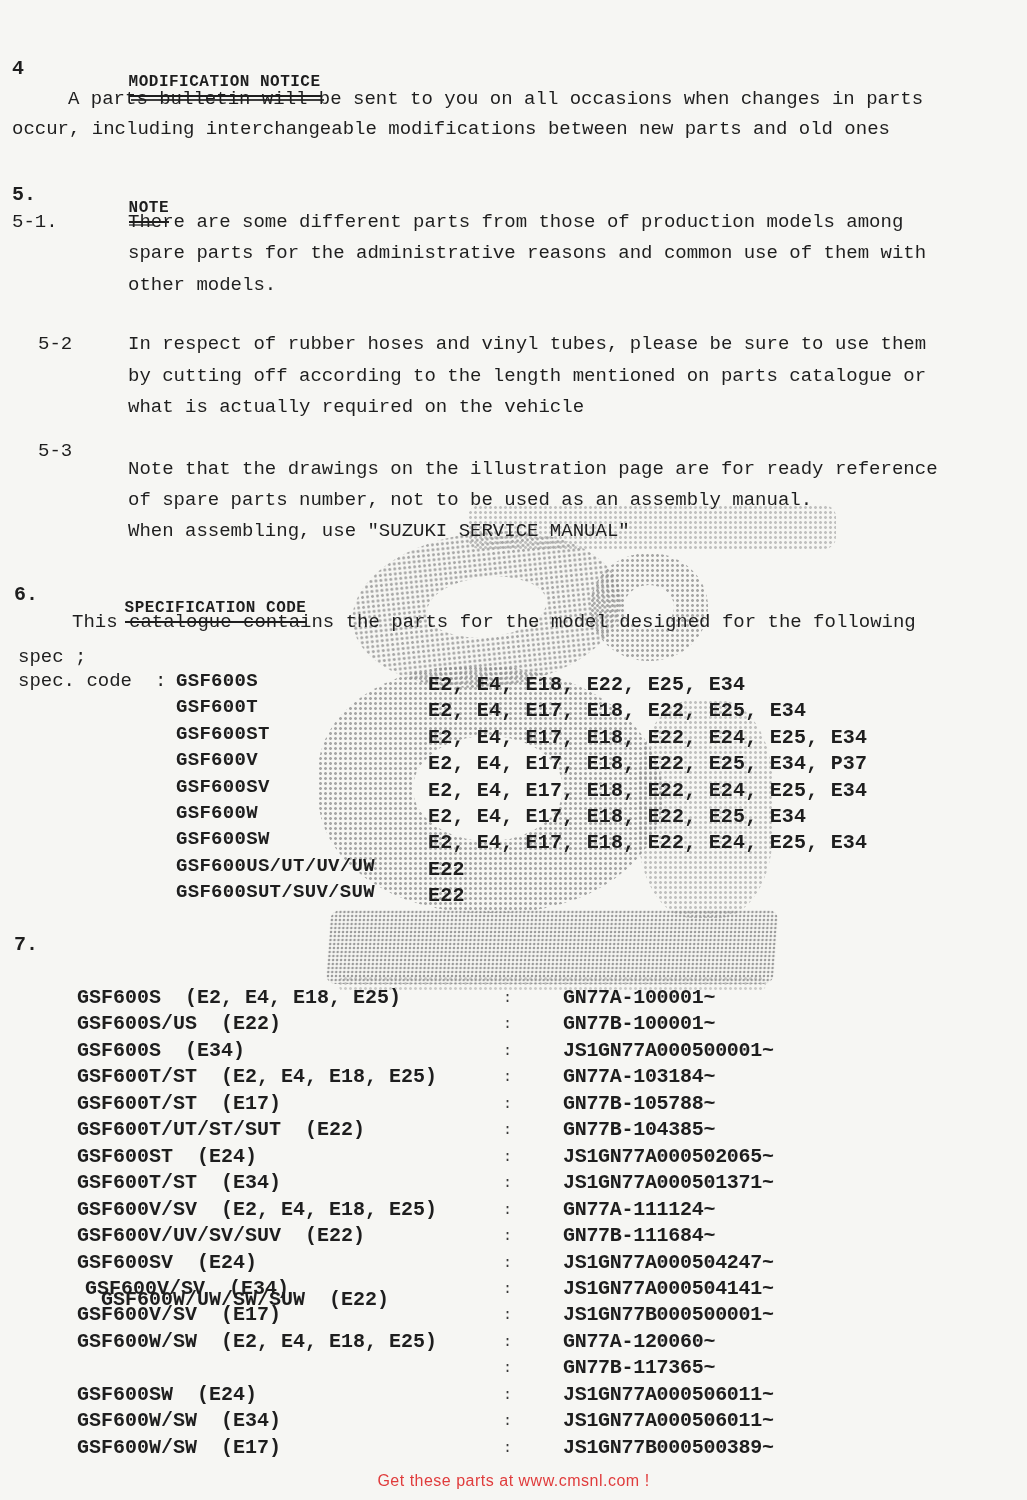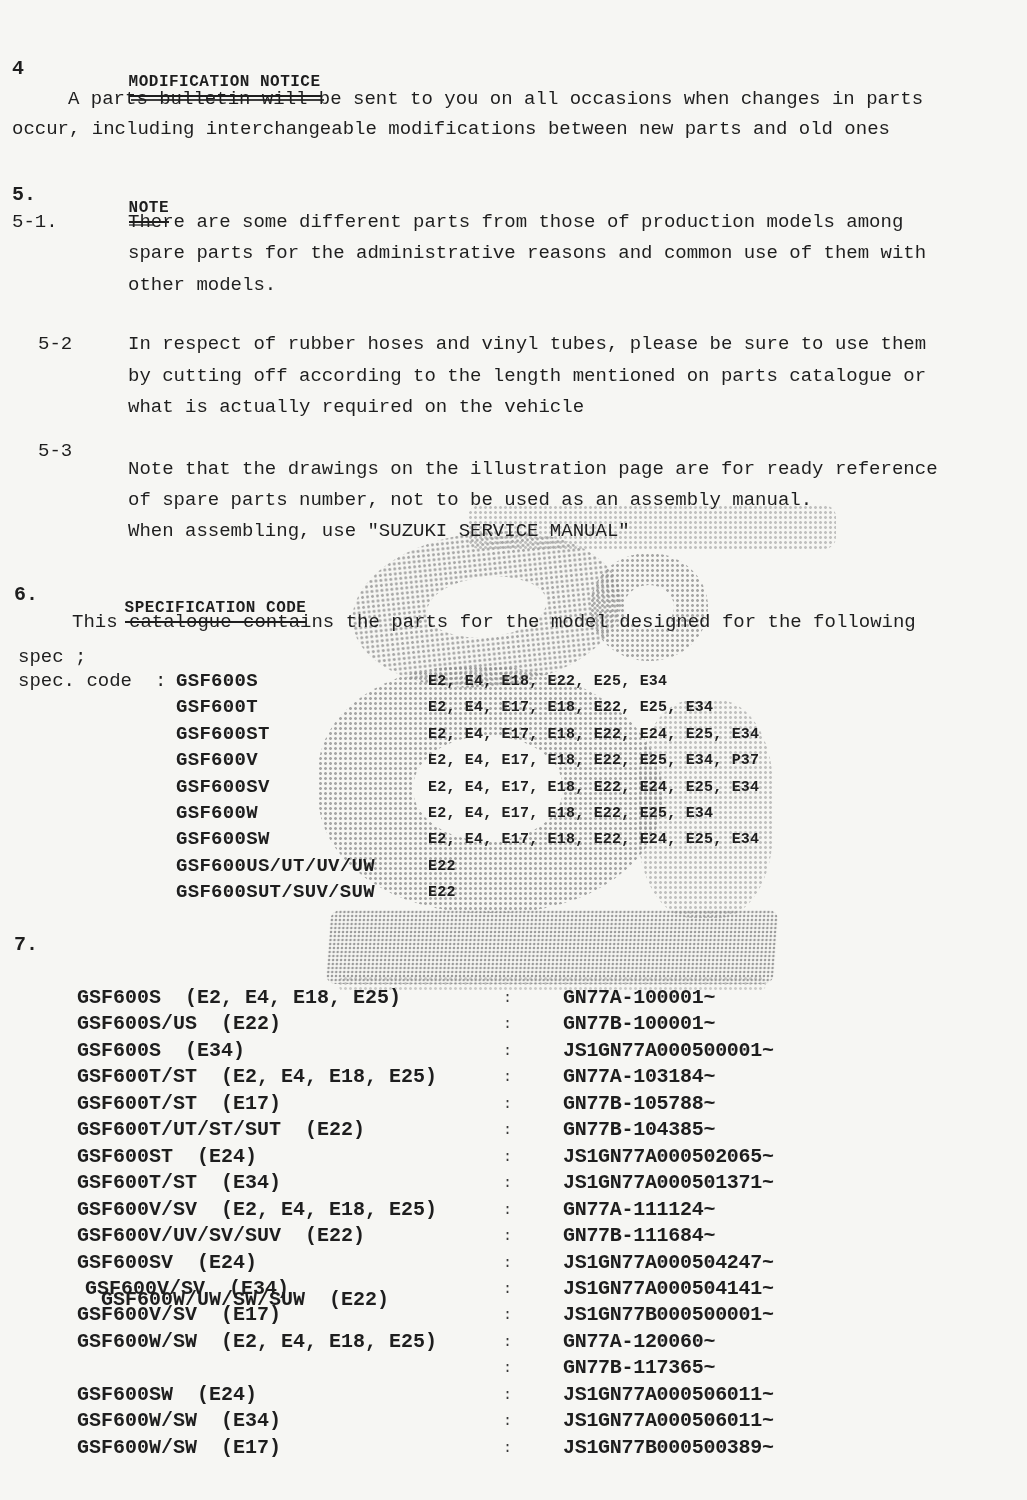--- a/index.html
+++ b/index.html
@@ -23,21 +23,21 @@
   }
   .snum{font-size:20px;font-weight:700;}
   .subnum{font-size:19px;}
   .shead{font-size:16px;font-weight:700;letter-spacing:.5px;}
   .ul{border-bottom:2px solid currentColor;padding-bottom:3px;display:inline-block;position:relative;}
   .ul-double::after{content:"";position:absolute;left:2px;right:-3px;bottom:-6px;height:2px;background:currentColor;opacity:.85;}
   .ul-note::after{content:"";position:absolute;left:0;width:60%;bottom:-5px;height:2px;background:currentColor;opacity:.6;}
   .bodyline{font-size:19px;}
   .speclabel{font-size:19px;}
   .specmodel{font-size:19px;font-weight:700;letter-spacing:.3px;}
-  .speccodes{font-size:15px;font-weight:700;letter-spacing:.2px;}
+  .speccodes{font-size:20px;font-weight:700;letter-spacing:.2px;}
   .s7model{font-size:20px;font-weight:700;}
   .s7serial{font-size:20px;font-weight:700;letter-spacing:-.3px;margin-left:40px;}
   .colon{font-size:15px;color:#3a3a3a;}
   .footer{
     position:absolute;left:0;top:1472px;width:100%;text-align:center;
     font-family:"Liberation Sans","DejaVu Sans",sans-serif;
     font-size:16px;letter-spacing:.5px;color:var(--accent-red);
   }
   
   .wm{position:absolute;inset:0;z-index:0;}
@@ -184,14 +184,15 @@
         <div class="abs colon" style="left: 503px; top: 1387px;">:</div>
         <div class="abs s7serial" style="left: 523px; top: 1383px;">JS1GN77A000506011~</div>
         <div class="abs s7model" style="left: 77px; top: 1409px; text-align: center;">GSF600W/SW  (E34)</div>
         <div class="abs colon" style="left: 503px; top: 1413px;">:</div>
         <div class="abs s7serial" style="left: 523px; top: 1409px;">JS1GN77A000506011~</div>
         <div class="abs s7model" style="left: 77px; top: 1436px;">GSF600W/SW  (E17)</div>
         <div class="abs colon" style="left: 503px; top: 1440px;">:</div>
         <div class="abs s7serial" style="left: 523px; top: 1436px;">JS1GN77B000500389~</div>
       </div>
 
+    <div class="footer">Get these parts at www.cmsnl.com !</div>
   </div>
 </div>
 
 </body></html>

